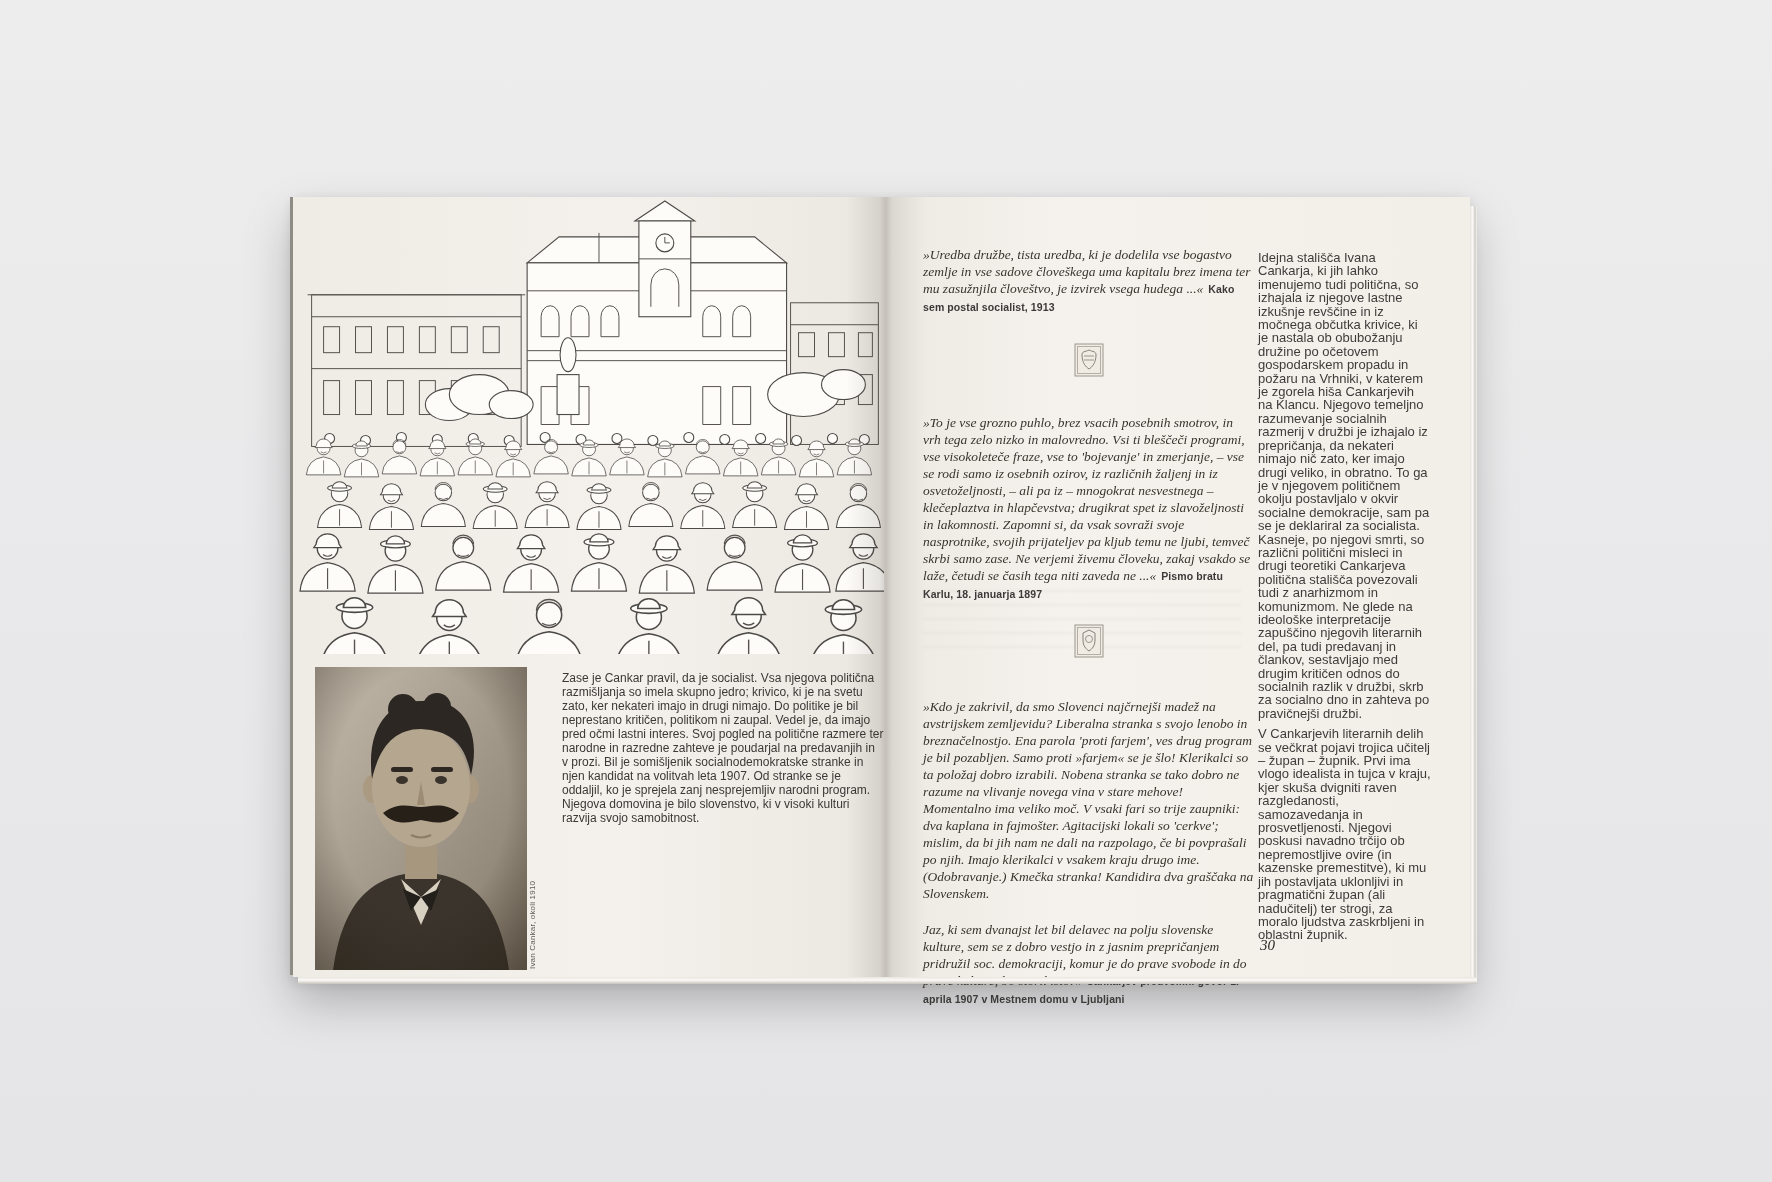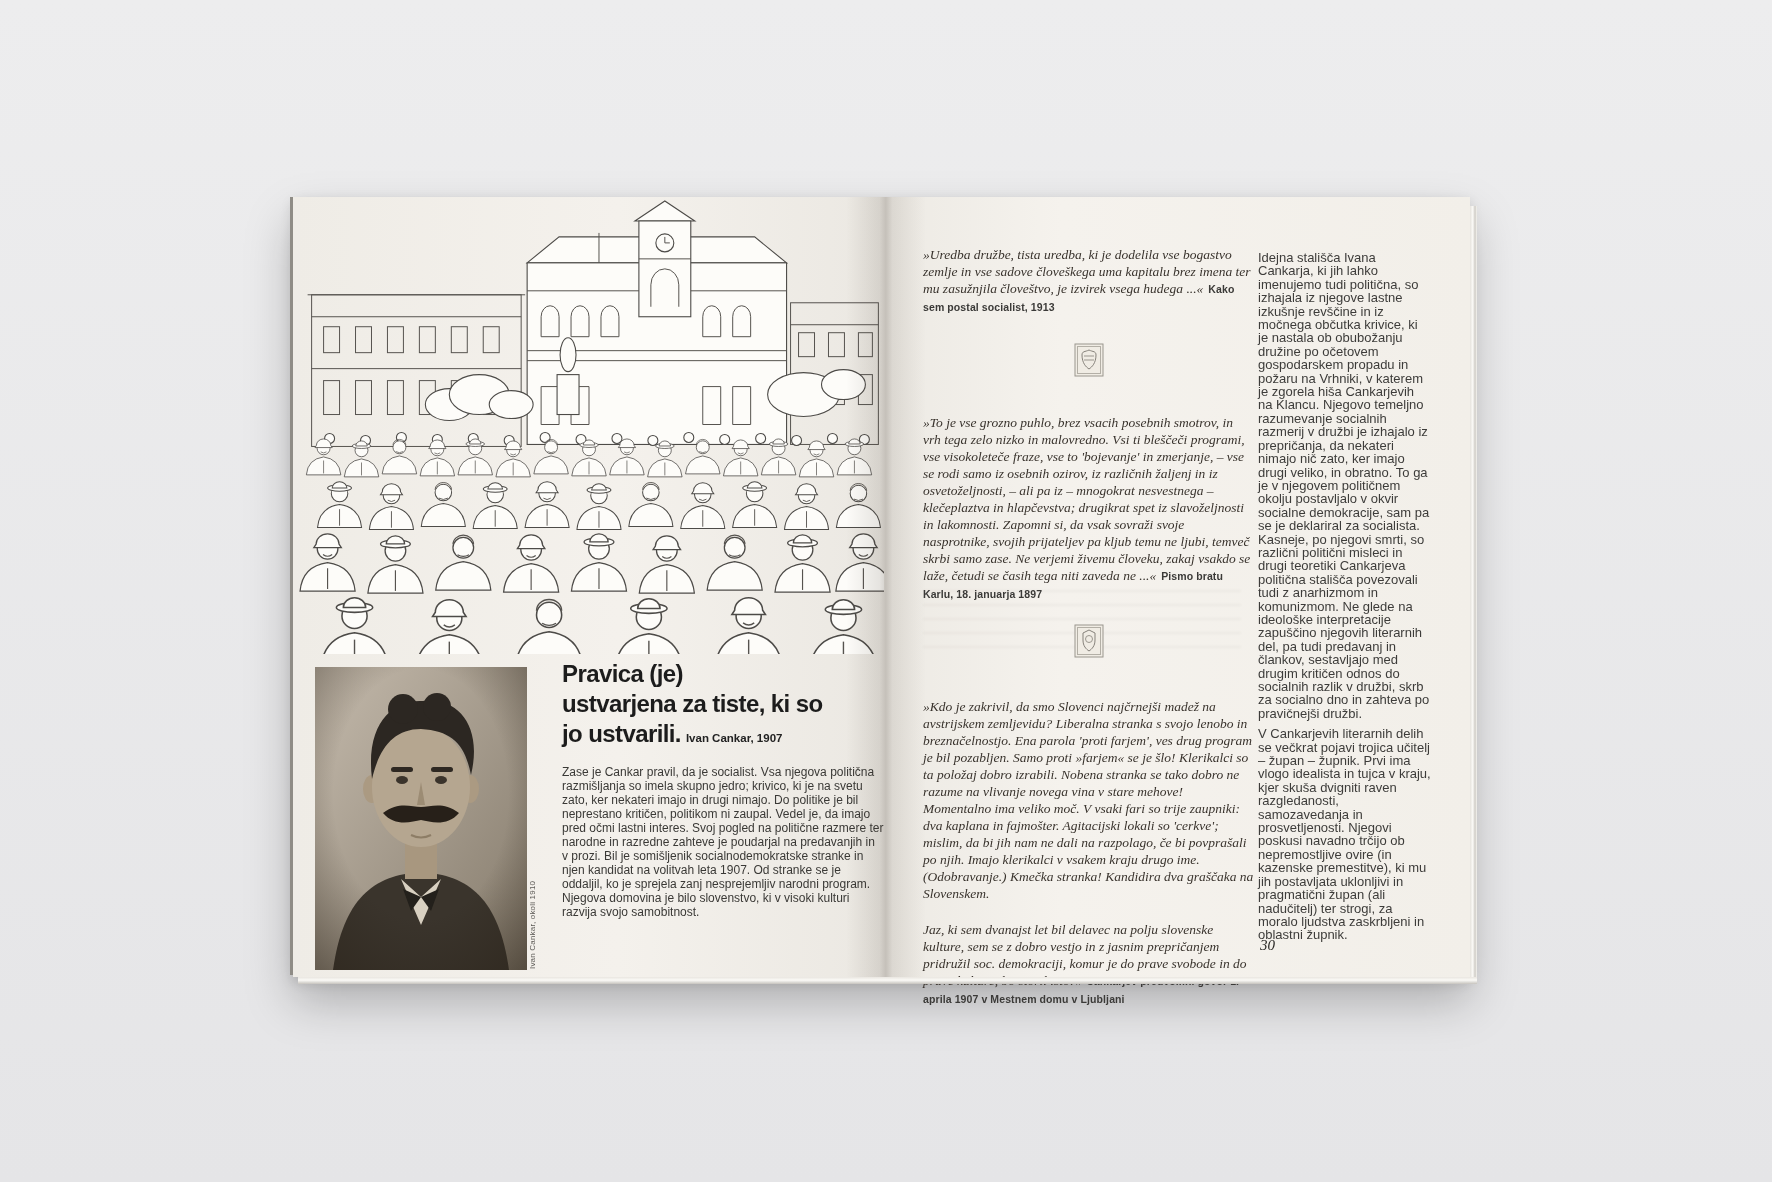--- a/index.html
+++ b/index.html
@@ -252,23 +252,20 @@
           <path d="M106,115 L102,138 L110,138 Z" fill="#9c8c74"></path>
           <path d="M68,146 C84,134 96,140 106,140 C116,140 128,134 144,146 C132,160 116,155 106,153 C96,155 80,160 68,146 Z" fill="#272019"></path>
           <path d="M96,168 Q106,173 116,168" stroke="#8d7d66" stroke-width="2" fill="none"></path>
         </g>
         <rect width="212" height="303" fill="url(#pvig)"></rect>
       </svg>
 
       <div class="photo-caption">Ivan Cankar, okoli 1910</div>
 
       <div class="article">
-        <h1 class="headline"><span class="headline-text">Pravica (je)
-ustvarjena za tiste, ki so
-jo ustvarili.</span><span class="headline-attr">Ivan Cankar, 1907</span></h1>
         <p class="article-body">Zase je Cankar pravil, da je socialist. Vsa njegova politična razmišljanja so imela skupno jedro; krivico, ki je na svetu zato, ker nekateri imajo in drugi nimajo. Do politike je bil neprestano kritičen, politikom ni zaupal. Vedel je, da imajo pred očmi lastni interes. Svoj pogled na politične razmere ter narodne in razredne zahteve je poudarjal na predavanjih in v prozi. Bil je somišljenik socialnodemokratske stranke in njen kandidat na volitvah leta 1907. Od stranke se je oddaljil, ko je sprejela zanj nesprejemljiv narodni program. Njegova domovina je bilo slovenstvo, ki v visoki kulturi razvija svojo samobitnost.</p>
       </div>
     </div>
 
     <div class="page page-right">
       <div class="ghost"></div>
 
       <div class="quote-col">
         <p class="quote q1"><span>»Uredba družbe, tista uredba, ki je dodelila vse bogastvo zemlje in vse sadove človeškega uma kapitalu brez imena ter mu zasužnjila človeštvo, je izvirek vsega hudega ...«</span><span class="qsrc">Kako sem postal socialist, 1913</span></p>
 

